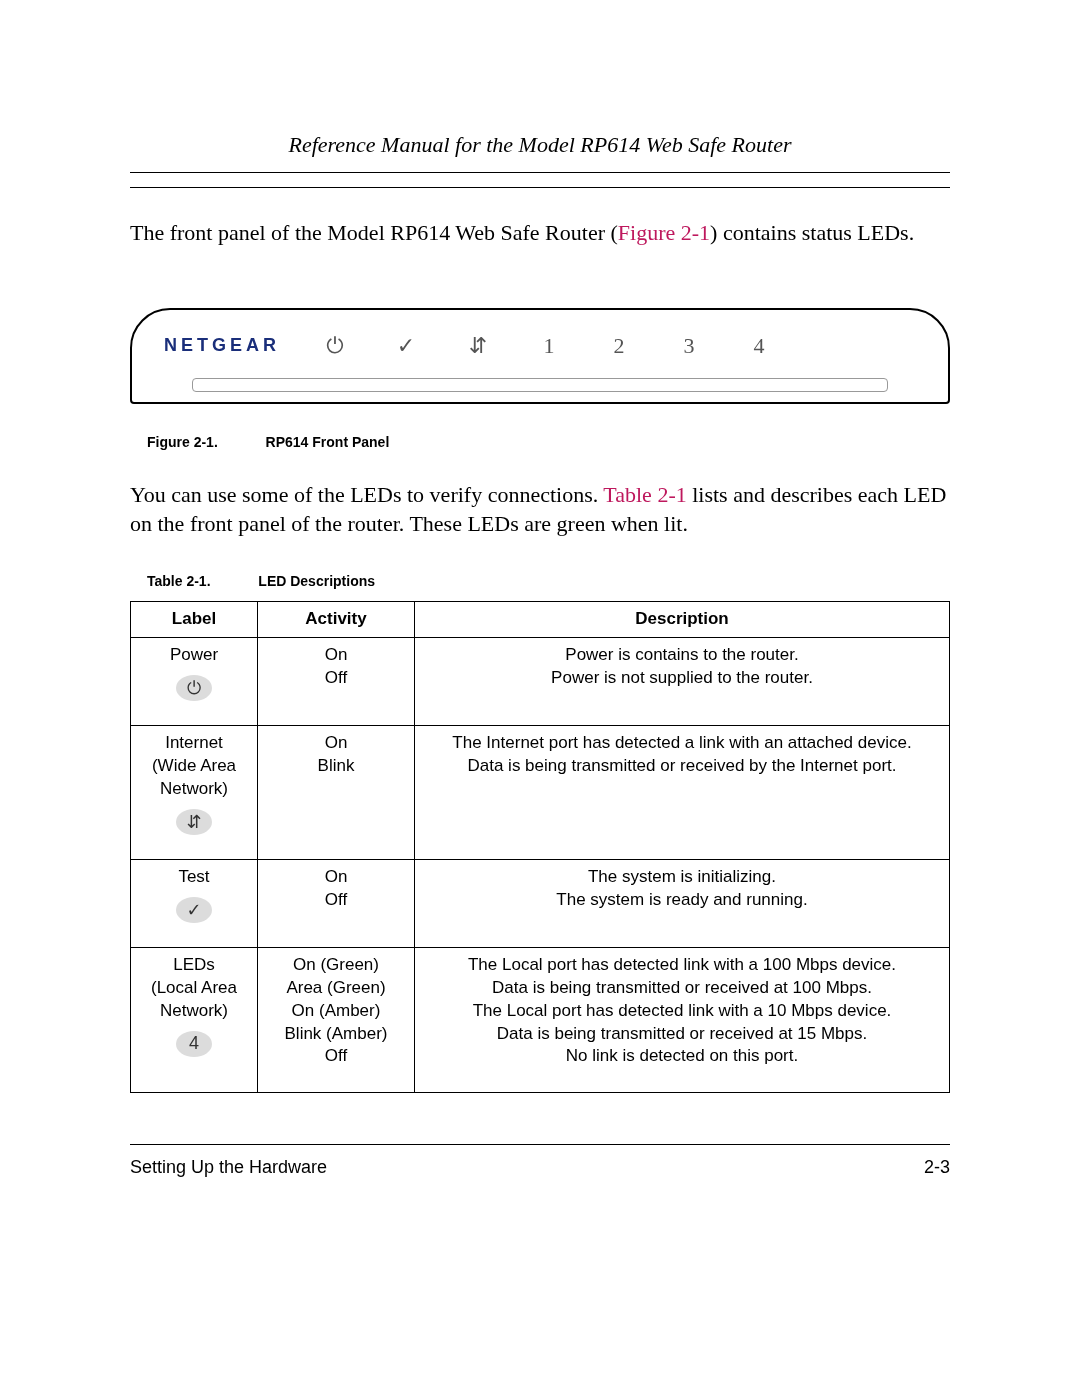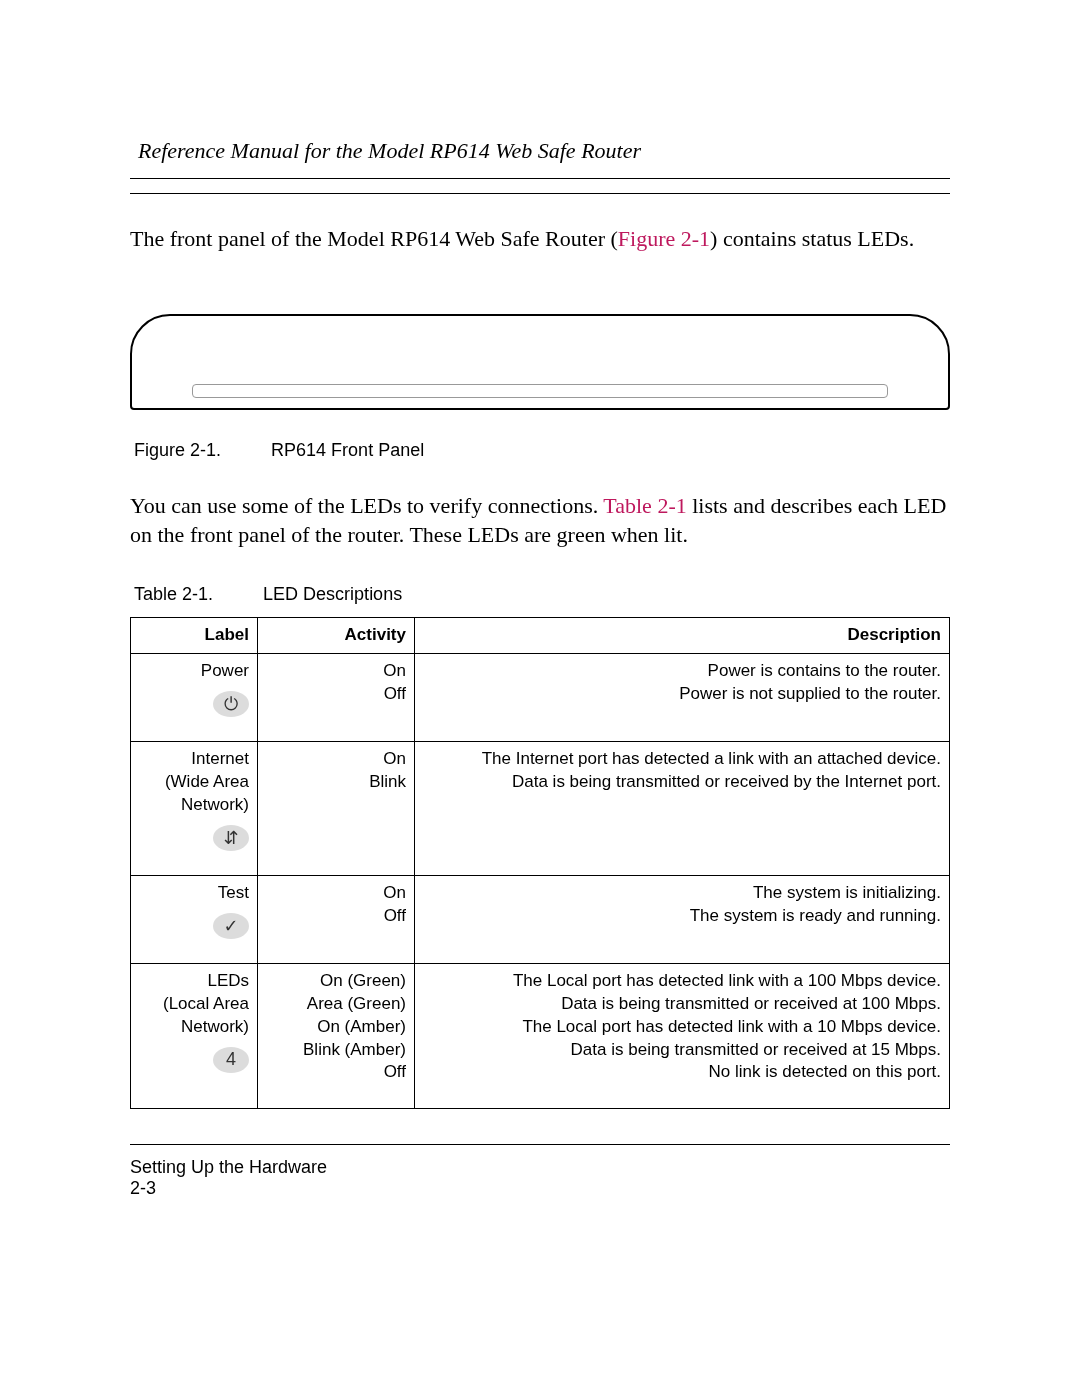--- a/index.html
+++ b/index.html
@@ -13,22 +13,22 @@
   .page {
     box-sizing: border-box;
     width: 1080px;
     min-height: 1397px;
     padding: 130px 130px 0 130px;
     position: relative;
   }
   .header-line {
     font-style: italic;
     font-size: 22px;
-    text-align: left;
-    margin: 8px;
+    text-align: center;
+    margin: 2px;
   }
   hr.thin {
     border: none;
     border-top: 1px solid #000;
     margin-top: 14px;
     margin-bottom: 0;
   }
   h1.section-title {
     font-family: Helvetica, Arial, sans-serif;
     font-weight: bold;
@@ -42,23 +42,23 @@
     margin: 30px 0 0 0;
   }
   span.xref {
     color: #be185d;
   }
   .figure-image {
     margin: 60px 0 30px 0;
   }
   .figure-caption, .table-caption {
     font-family: Helvetica, Arial, sans-serif;
-    font-weight: normal;
-    font-size: 18px;
-    margin: 14px 0 0 4px;
+    font-weight: bold;
+    font-size: 14px;
+    margin: 14px 0 0 17px;
   }
   .figure-caption .capgap, .table-caption .capgap {
     display: inline-block;
     width: 40px;
   }
   
   .panel-outer {
     border: 2px solid #000;
     border-radius: 40px 40px 4px 4px;
     height: 92px;
@@ -109,21 +109,21 @@
   table.led {
     border-collapse: collapse;
     width: 100%;
     margin-top: 12px;
     font-family: Helvetica, Arial, sans-serif;
     font-size: 17px;
   }
   table.led th, table.led td {
     border: 1px solid #000;
     padding: 6px 8px 24px 8px;
-    text-align: right;
+    text-align: center;
     vertical-align: top;
     line-height: 1.35;
   }
   table.led th {
     font-weight: bold;
     padding-bottom: 6px;
   }
   table.led td.label-col { width: 110px; }
   table.led td.activity-col { width: 140px; }
   .icon-oval {
@@ -146,39 +146,50 @@
     left: 130px;
     right: 130px;
     top: 1130px;
   }
   .footer-row {
     margin-top: 12px;
     display: flex;
     justify-content: space-between;
     font-family: Helvetica, Arial, sans-serif;
     font-size: 18px;
-    flex-direction: column;
   }
 </style>
 </head>
 <body>
 
 <div class="page">
 
   <p class="header-line">Reference Manual for the Model RP614 Web Safe Router</p>
   <hr class="thin">
 
   <hr class="thin">
 
   <p class="body">
     <span>The front panel of the Model RP614 Web Safe Router (</span><span class="xref">Figure 2-1</span><span>) contains status LEDs.</span>
   </p>
 
   <div class="figure-image">
     <div class="panel-outer">
+      <div class="panel-strip">
+        <span class="netgear">NETGEAR</span>
+        <div class="led-row">
+          <span style="margin-left:20px">⏻</span>
+          <span class="wide">✓</span>
+          <span class="wide">⇵</span>
+          <span>1</span>
+          <span>2</span>
+          <span>3</span>
+          <span>4</span>
+        </div>
+      </div>
       <div class="panel-under"></div>
     </div>
   </div>
   <p class="figure-caption">
     <span>Figure 2-1.</span>
     <span class="capgap"></span>
     <span>RP614 Front Panel</span>
   </p>
 
   <p class="body">

